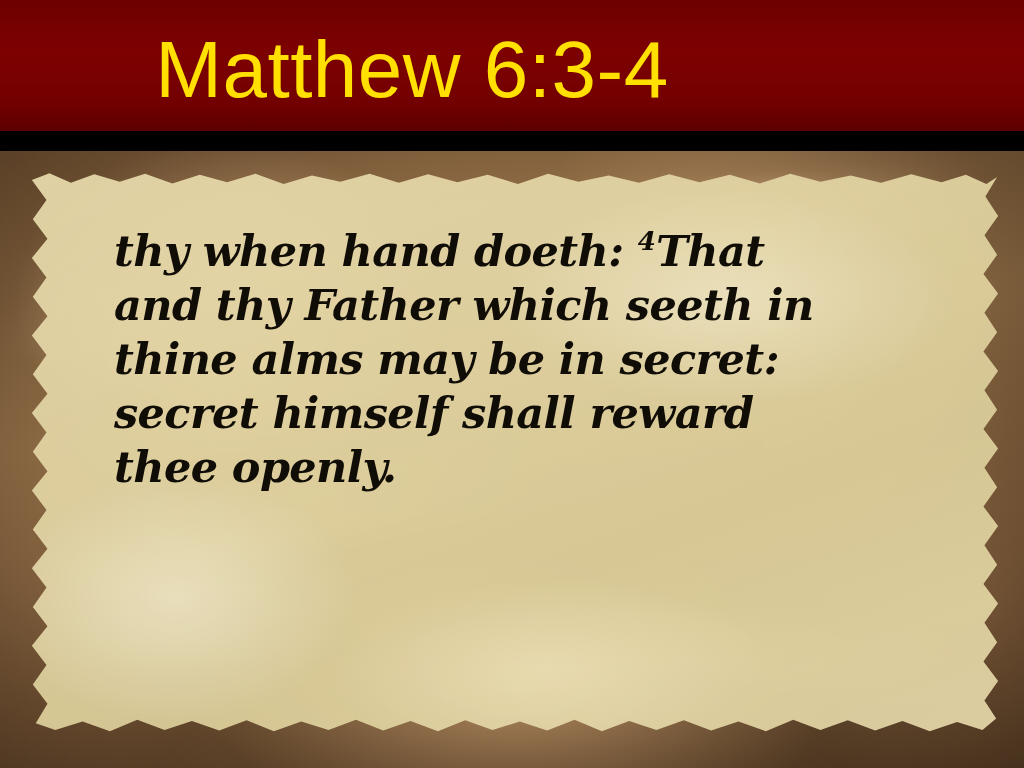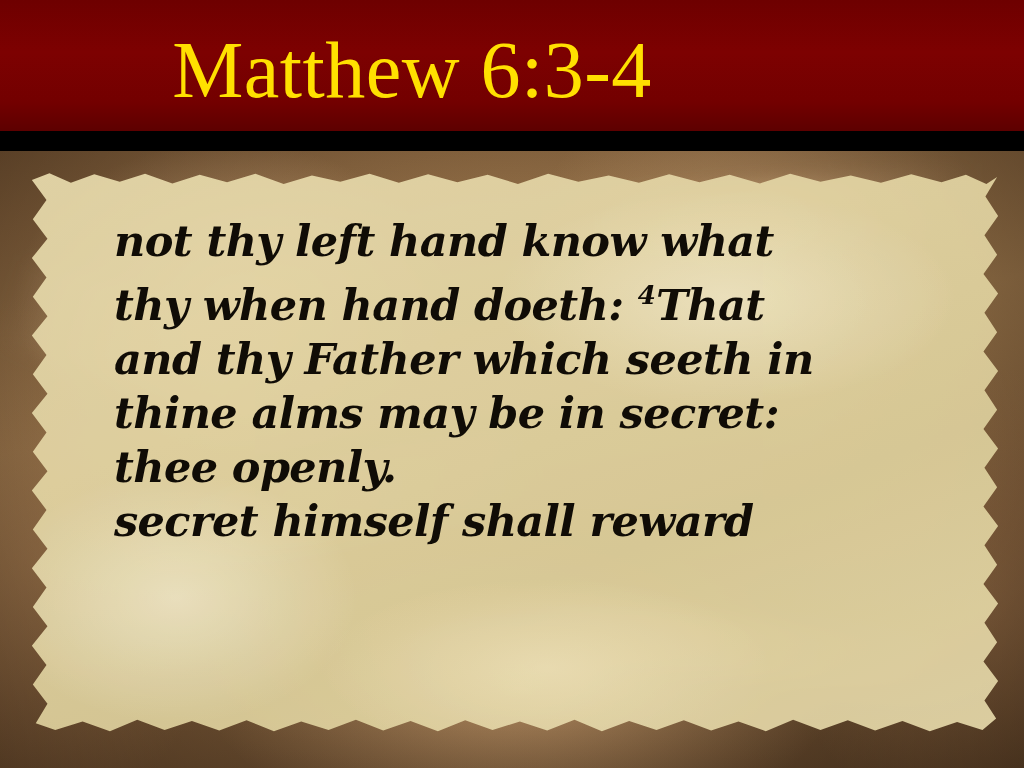--- a/index.html
+++ b/index.html
@@ -51,21 +51,21 @@
     left: 0; top: 0;
     width: 1024px; height: 131px;
     background: linear-gradient(180deg, #6e0000 0%, #7d0101 40%, #730000 78%, #5d0000 100%);
   }
   .header-title {
     position: absolute;
     left: 0; top: 28px;
     width: 824px;
     text-align: center;
     color: #ffe000;
-    font-family: Liberation Serif, serif;
+    font-family: Liberation Sans, sans-serif;
     font-size: 80px;
     line-height: 84px;
     letter-spacing: 0.5px;
     white-space: nowrap;
   }
   .header-rule {
     position: absolute;
     left: 0; top: 131px;
     width: 1024px; height: 20px;
     background: #000;
@@ -179,27 +179,26 @@
   <div class="header-title">Matthew 6:3-4</div>
   <div class="header-rule"></div>
 
   <div class="parchment-wrap">
     <div class="parchment"></div>
   </div>
 
   <div class="verse-block">
 
 
-    <div class="verse-line"><span>not thy left hand know what</span></div>
 
     <div class="verse-line"><span>thy when hand doeth: </span><span class="verse-num">4</span><span>That</span></div>
 
     <div class="verse-line"><span>and thy Father which seeth in</span></div>
 
     <div class="verse-line"><span>thine alms may be in secret:</span></div>
 
+    <div class="verse-line"><span>secret himself shall reward</span></div>
+
     <div class="verse-line"><span>thee openly.</span></div>
 
-    <div class="verse-line"><span>secret himself shall reward</span></div>
-
   </div>
 
 </div>
 
 </body></html>

